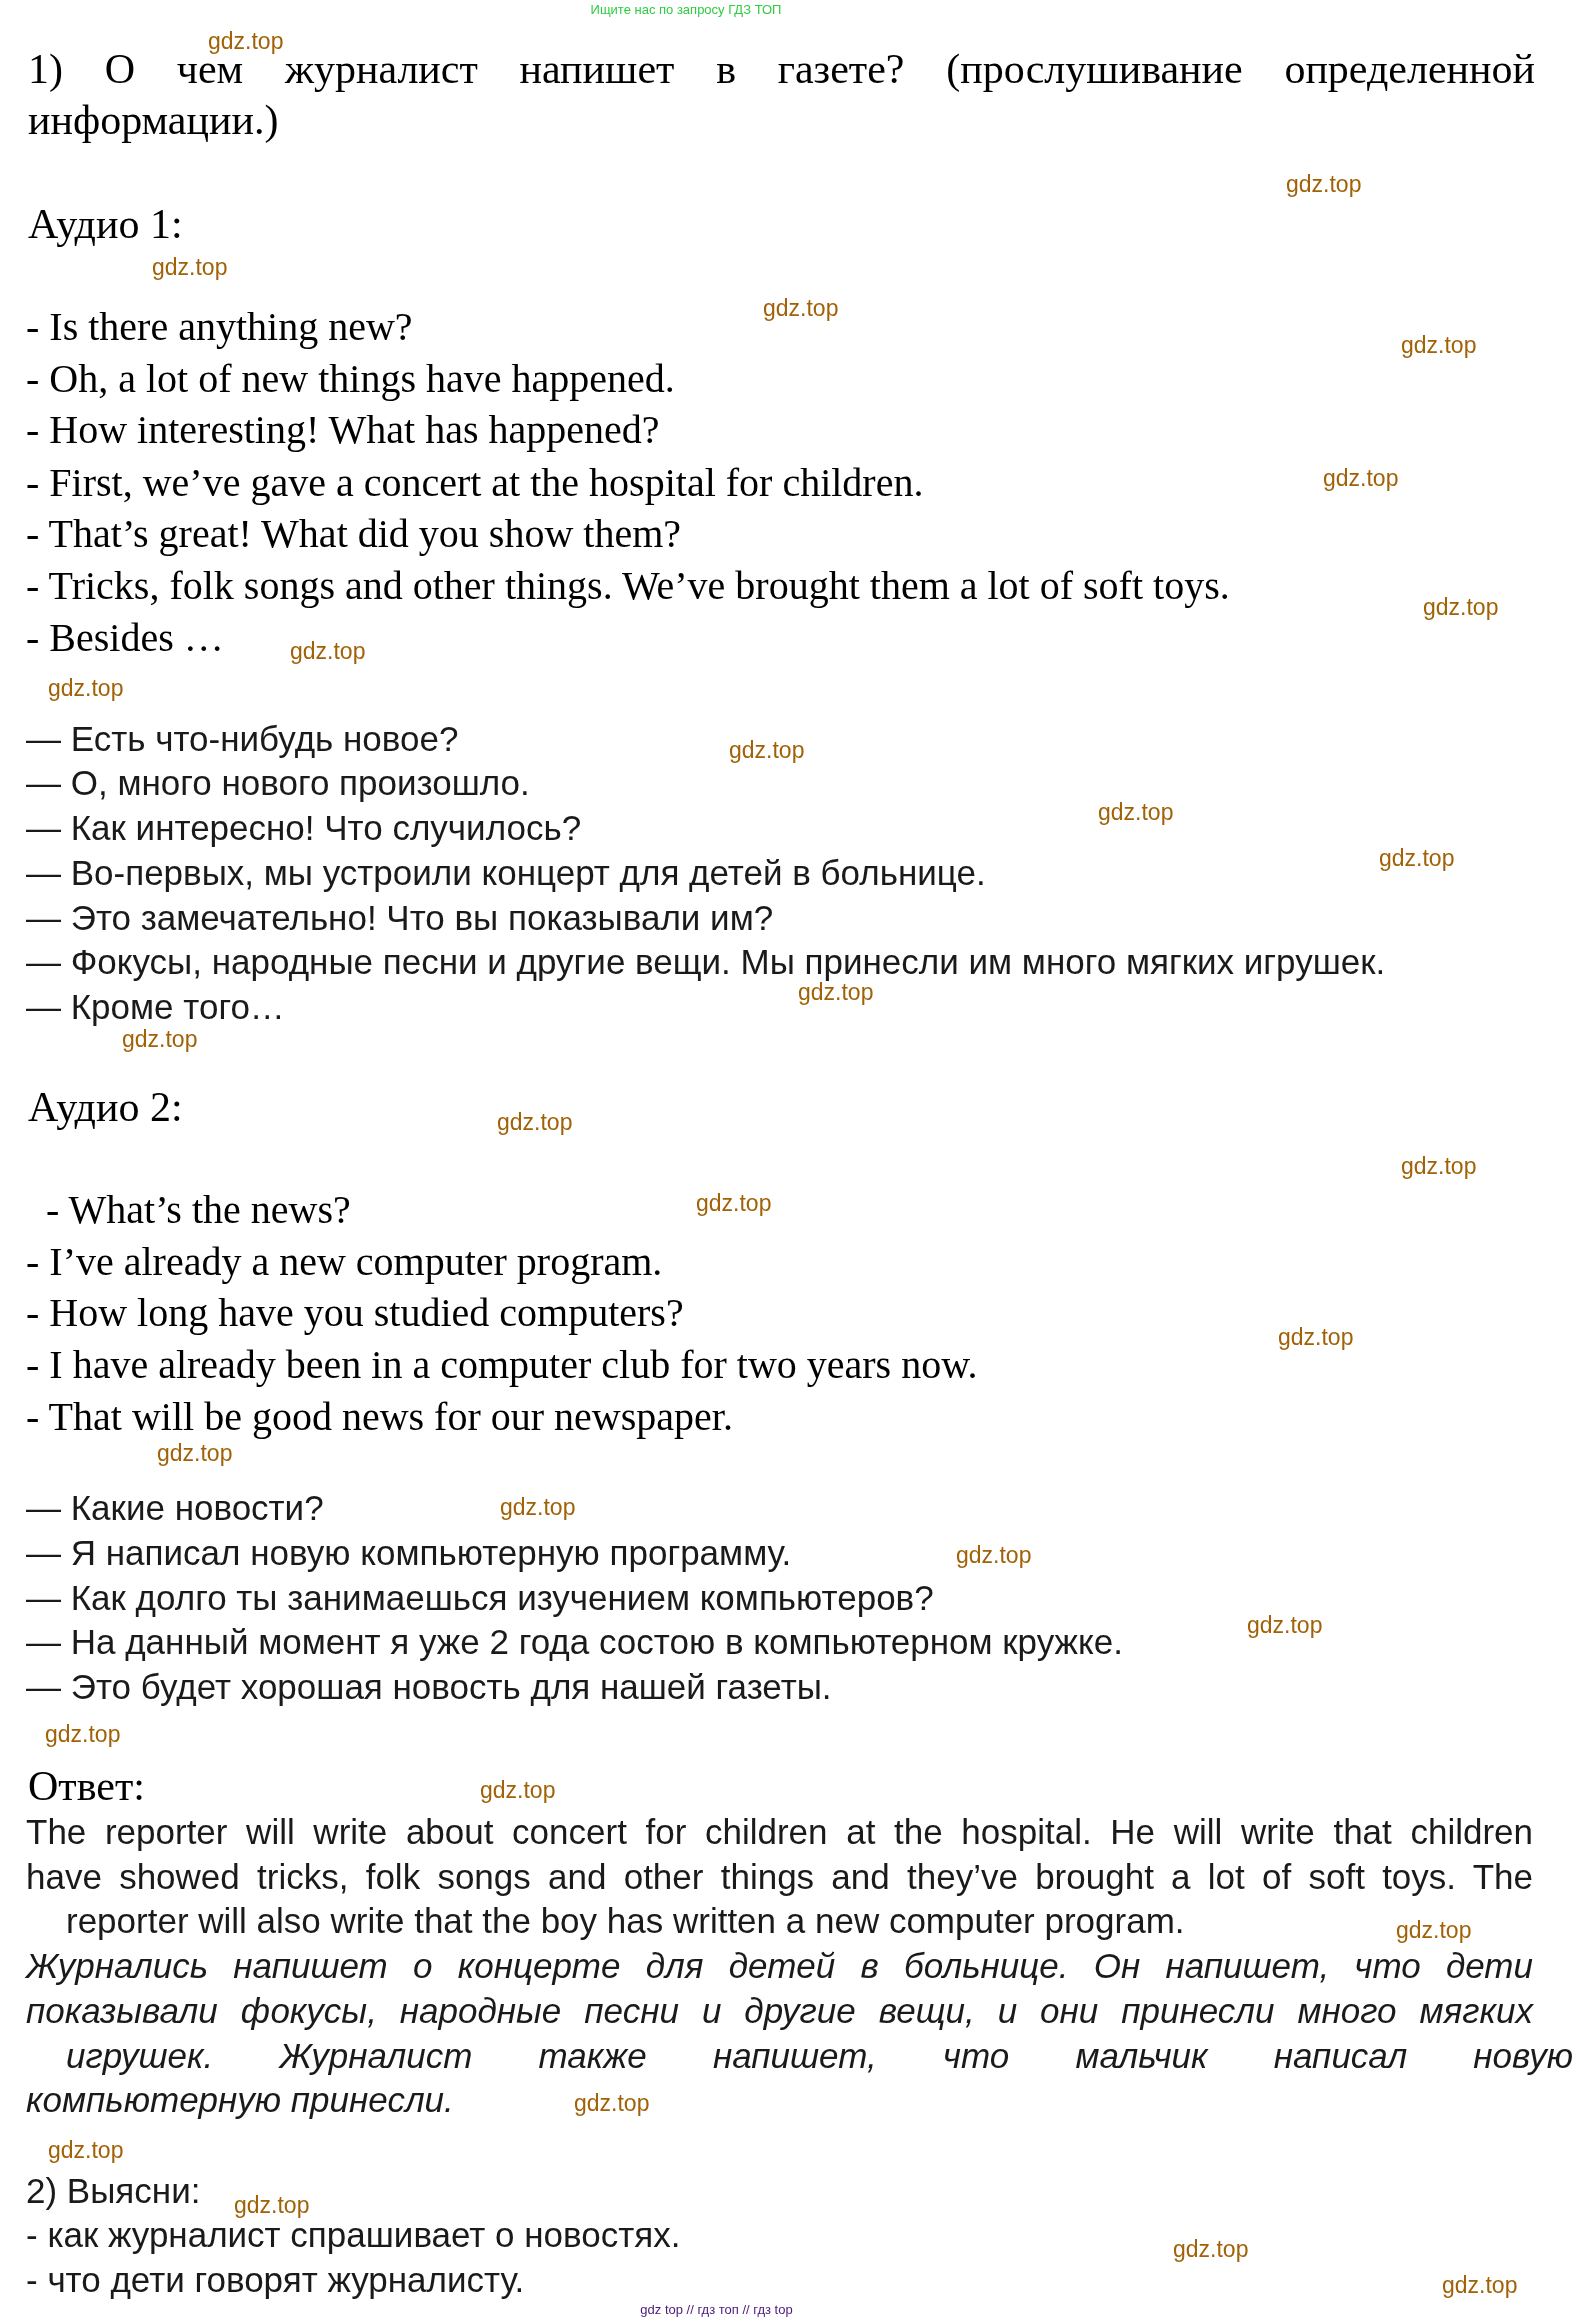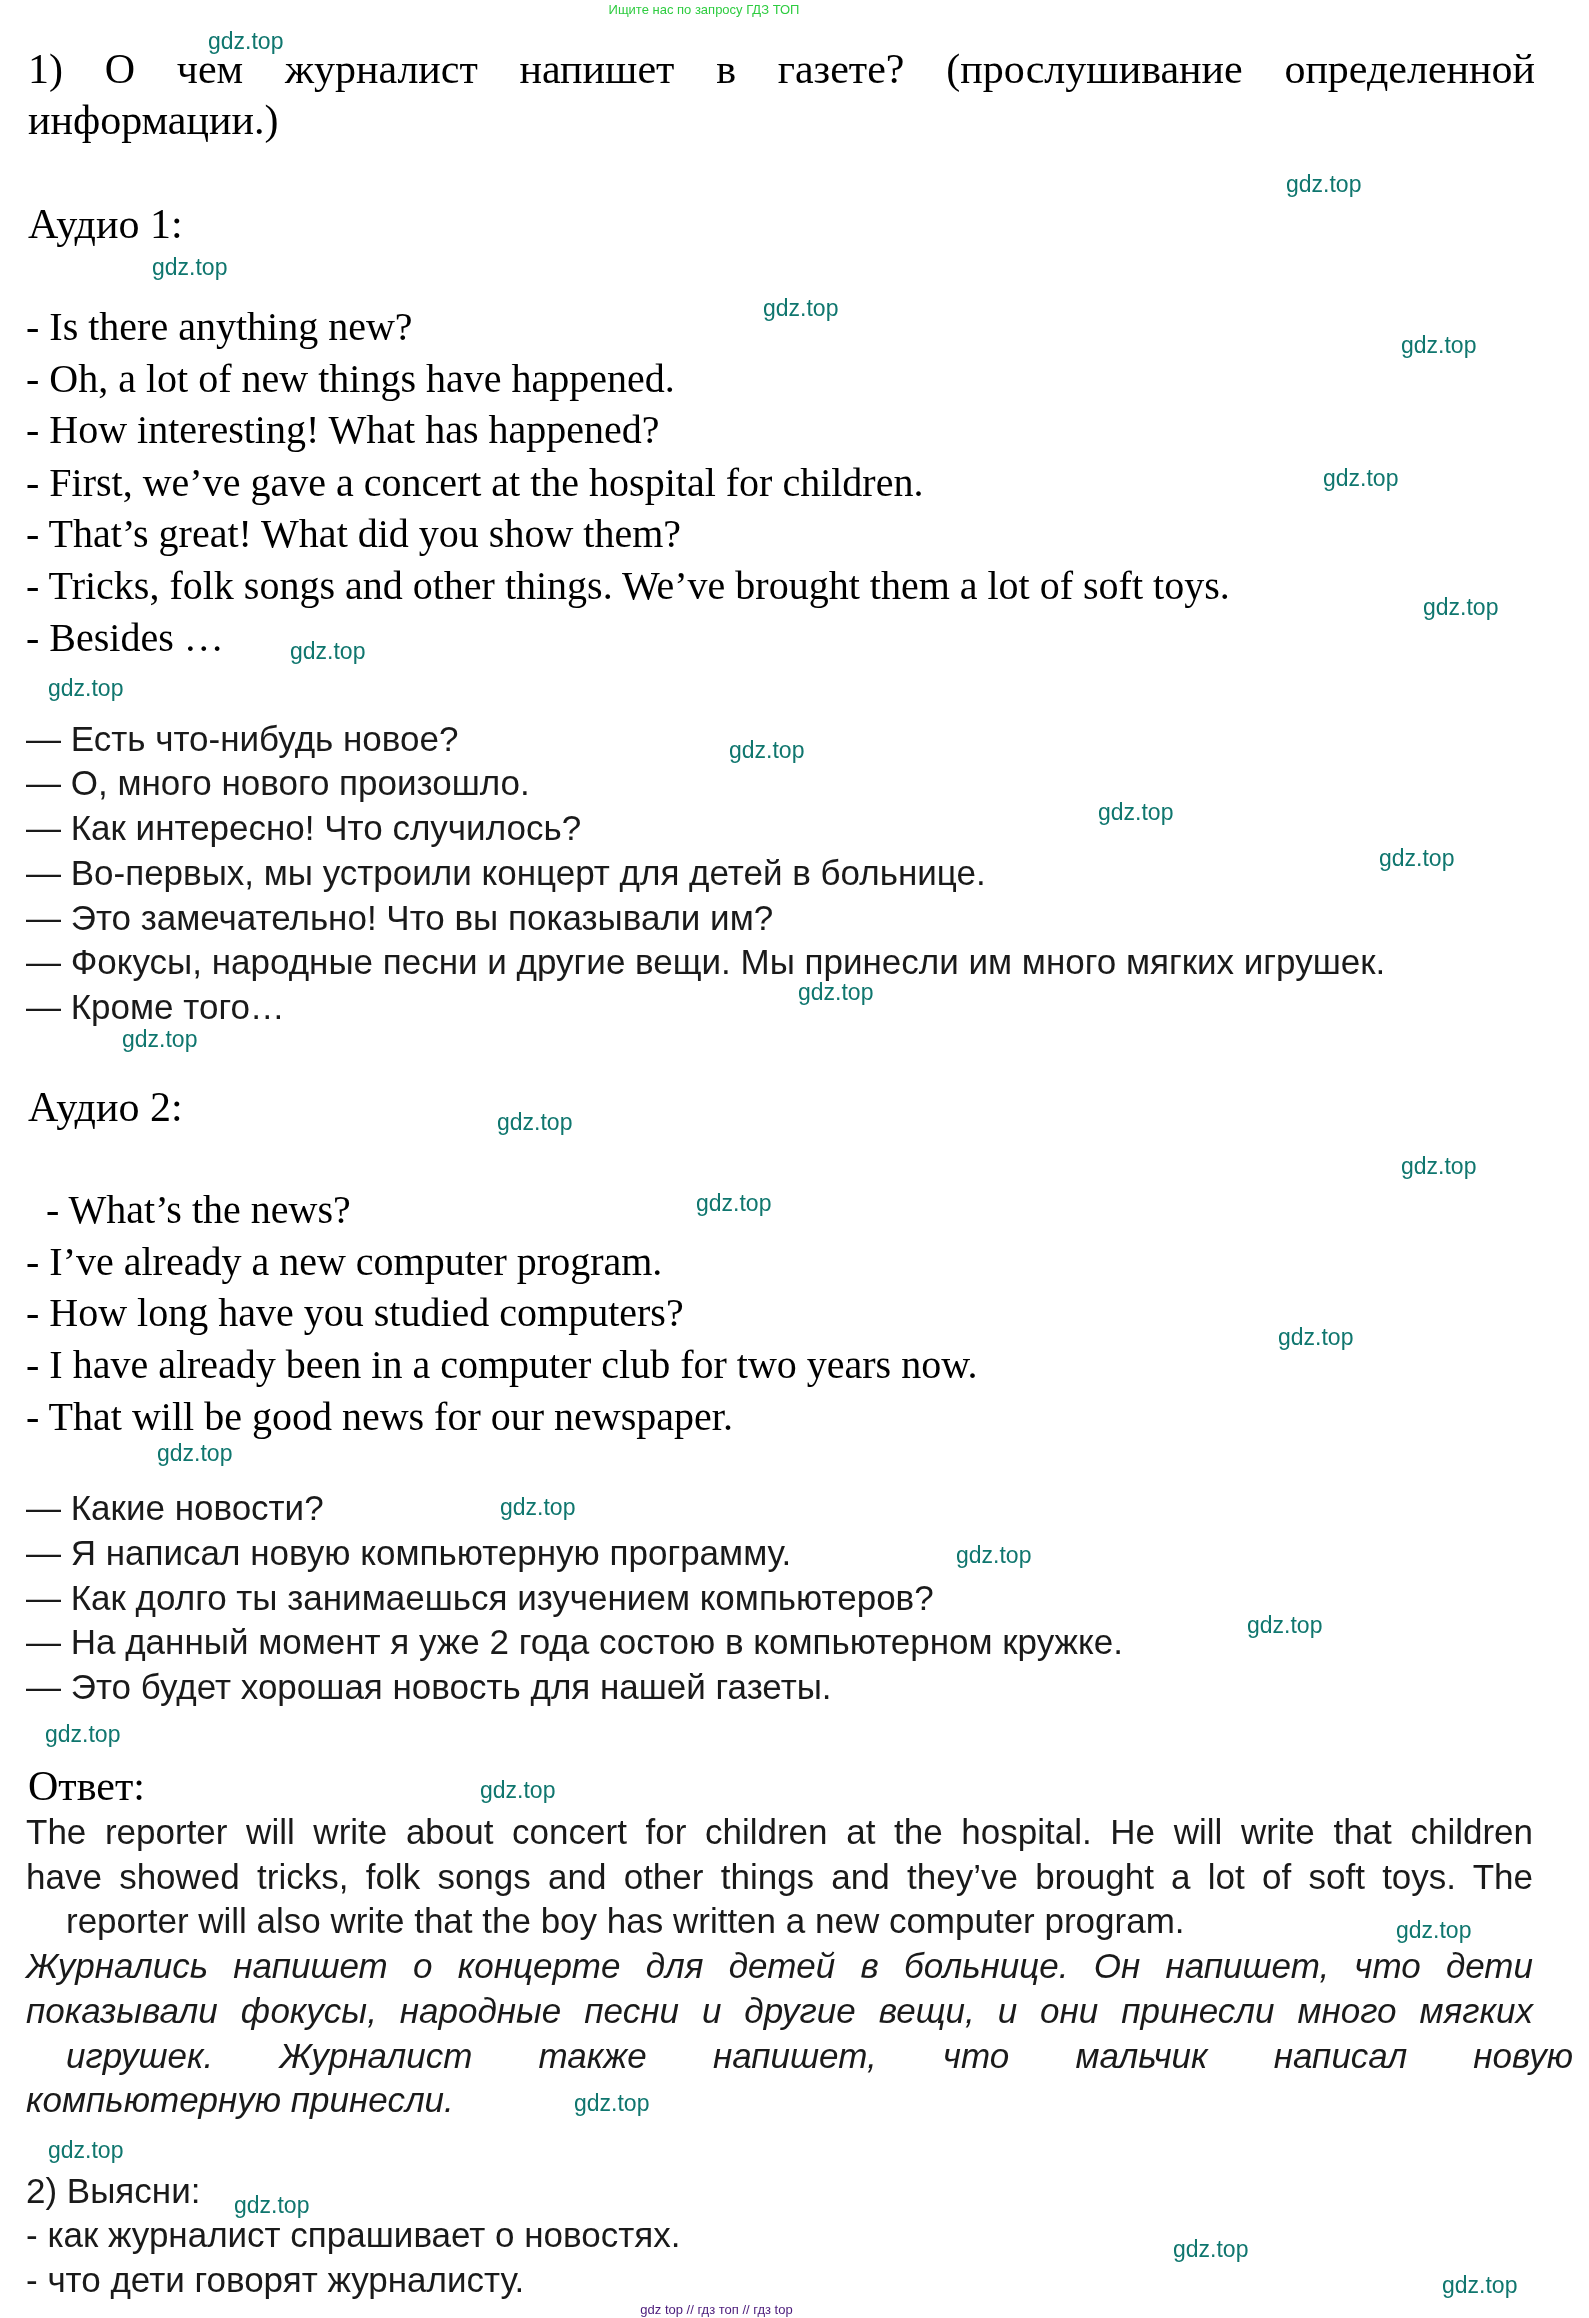--- a/index.html
+++ b/index.html
@@ -1,29 +1,29 @@
 <!DOCTYPE html>
 <html style="font-size:12.3px"><head>
 <meta charset="utf-8">
 <style>
   html, body { margin: 0; padding: 0; background: #ffffff; }
   body { width: 1589px; height: 2319px; position: relative; overflow: hidden; }
   .abs { position: absolute; white-space: nowrap; }
-  .top-banner { left: 18px; width: 1372px; top: 1.5px; text-align: center; color: #2ecc40; font-family: "Liberation Sans", sans-serif; font-size: 13px; }
+  .top-banner { left: 0; width: 1372px; top: 1.5px; text-align: center; color: #2ecc40; font-family: "Liberation Sans", sans-serif; font-size: 13px; }
   .serif { font-family: "Liberation Serif", serif; color: #000; }
   .sans { font-family: "Liberation Sans", sans-serif; color: #1a1a1a; }
   .h-title { font-size: 42px; left: 28px; width: 1507px; text-align: justify; text-align-last: justify; }
   .section { font-size: 42px; left: 28px; }
   .en-line { font-size: 40px; left: 26px; }
   .ru-line { font-size: 35px; left: 26px; }
   .answer { font-size: 35px; left: 26px; width: 1507px; text-align: justify; text-align-last: justify; }
   .answer.last { text-align-last: left; margin-left: 40px; }
   .answer-ru { font-size: 35px; left: 26px; width: 1507px; text-align: justify; text-align-last: justify; font-style: italic; }
   .answer-ru.last { text-align-last: left; }
-  .wm { font-family: "Liberation Sans", sans-serif; font-size: 23px; color: #0f766e; }
+  .wm { font-family: "Liberation Sans", sans-serif; font-size: 23px; color: #a16207; }
   .footer { left: 0; width: 1433px; top: 2302px; text-align: center; color: #4b1a7a; font-family: "Liberation Sans", sans-serif; font-size: 13px; }
 </style>
 </head>
 <body>
 
 <div class="abs top-banner">Ищите нас по запросу ГДЗ ТОП</div>
 
 <div class="abs serif h-title" style="top:45px;">1) О чем журналист напишет в газете? (прослушивание определенной</div>
 <div class="abs serif section" style="top:96px;">информации.)</div>
 

